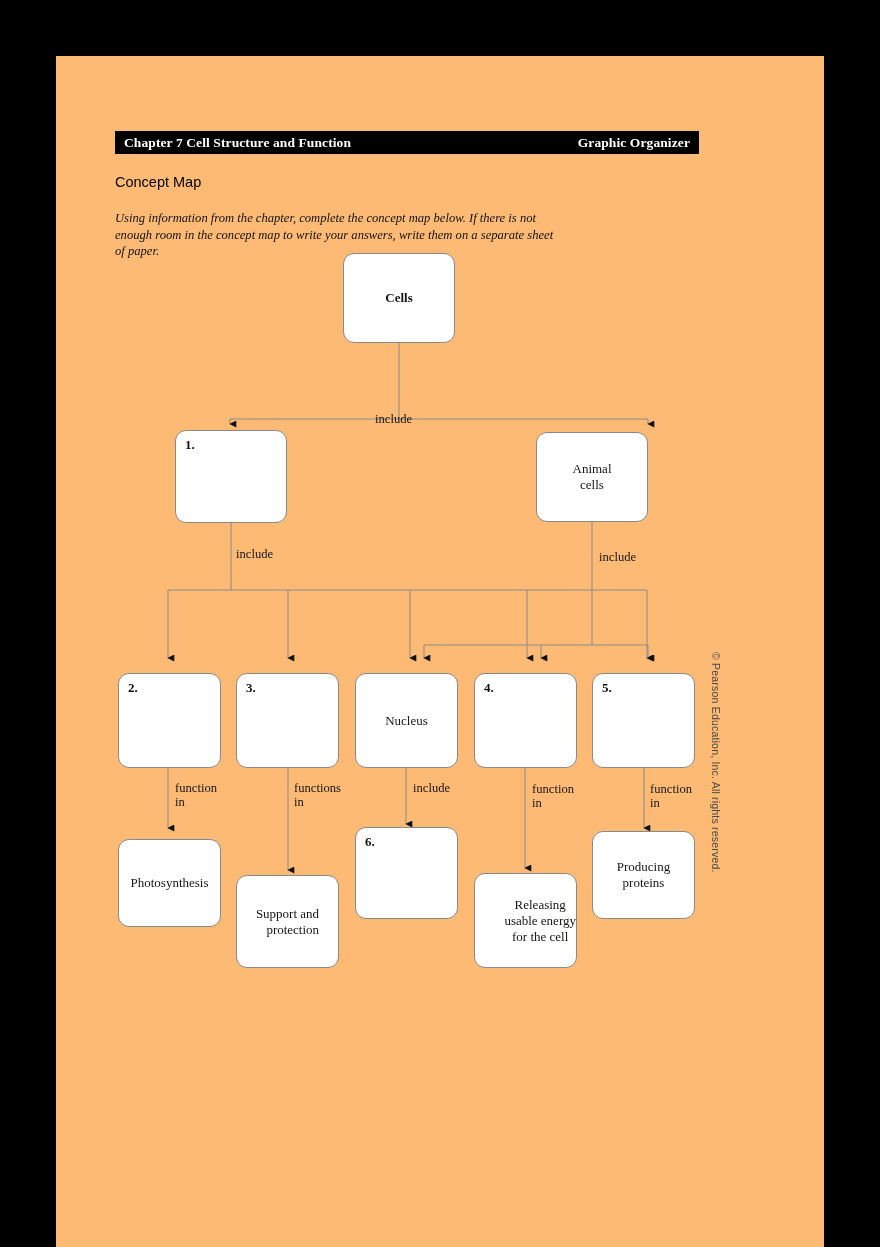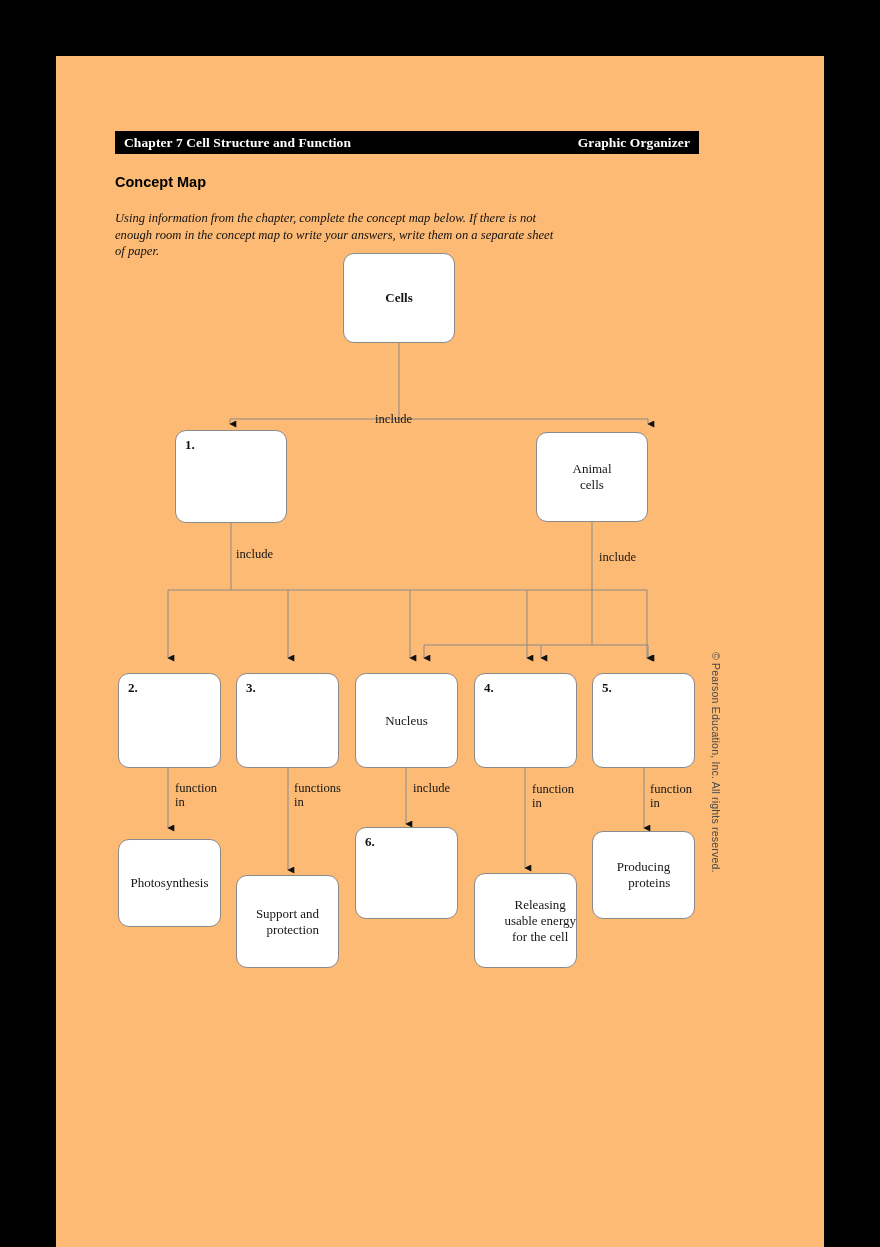--- a/index.html
+++ b/index.html
@@ -49,21 +49,21 @@
     letter-spacing: .1px;
     white-space: nowrap;
   }
 
   
   #concept-title {
     position: absolute;
     left: 59px;
     top: 118px;
     font-family: "Liberation Sans", sans-serif;
-    font-weight: bold;
+    font-weight: normal;
     font-size: 14.5px;
     color: #000;
   }
   #instructions {
     position: absolute;
     left: 59px;
     top: 154px;
     width: 450px;
     font-family: "Liberation Serif", serif;
     font-style: italic;
@@ -249,21 +249,21 @@
       <span></span>
     </div>
 
     <div class="node" style="left:418px; top:817px; width:103px; height:95px;justify-content:flex-end;">
       <span style="white-space:pre-line;">Releasing
 usable energy
 for the cell</span>
     </div>
 
     <div class="node" style="left:536px; top:775px; width:103px; height:88px;">
-      <span style="white-space:pre-line;text-align:right;">Producing
+      <span style="white-space:pre-line;">Producing
 proteins</span>
     </div>
 
     <div class="edge-label" style="left:319px; top:356px;">include</div>
 
     <div class="edge-label" style="left:180px; top:491px;">include</div>
 
     <div class="edge-label" style="left:543px; top:494px;">include</div>
 
     <div class="edge-label" style="left:119px; top:725px;">function

